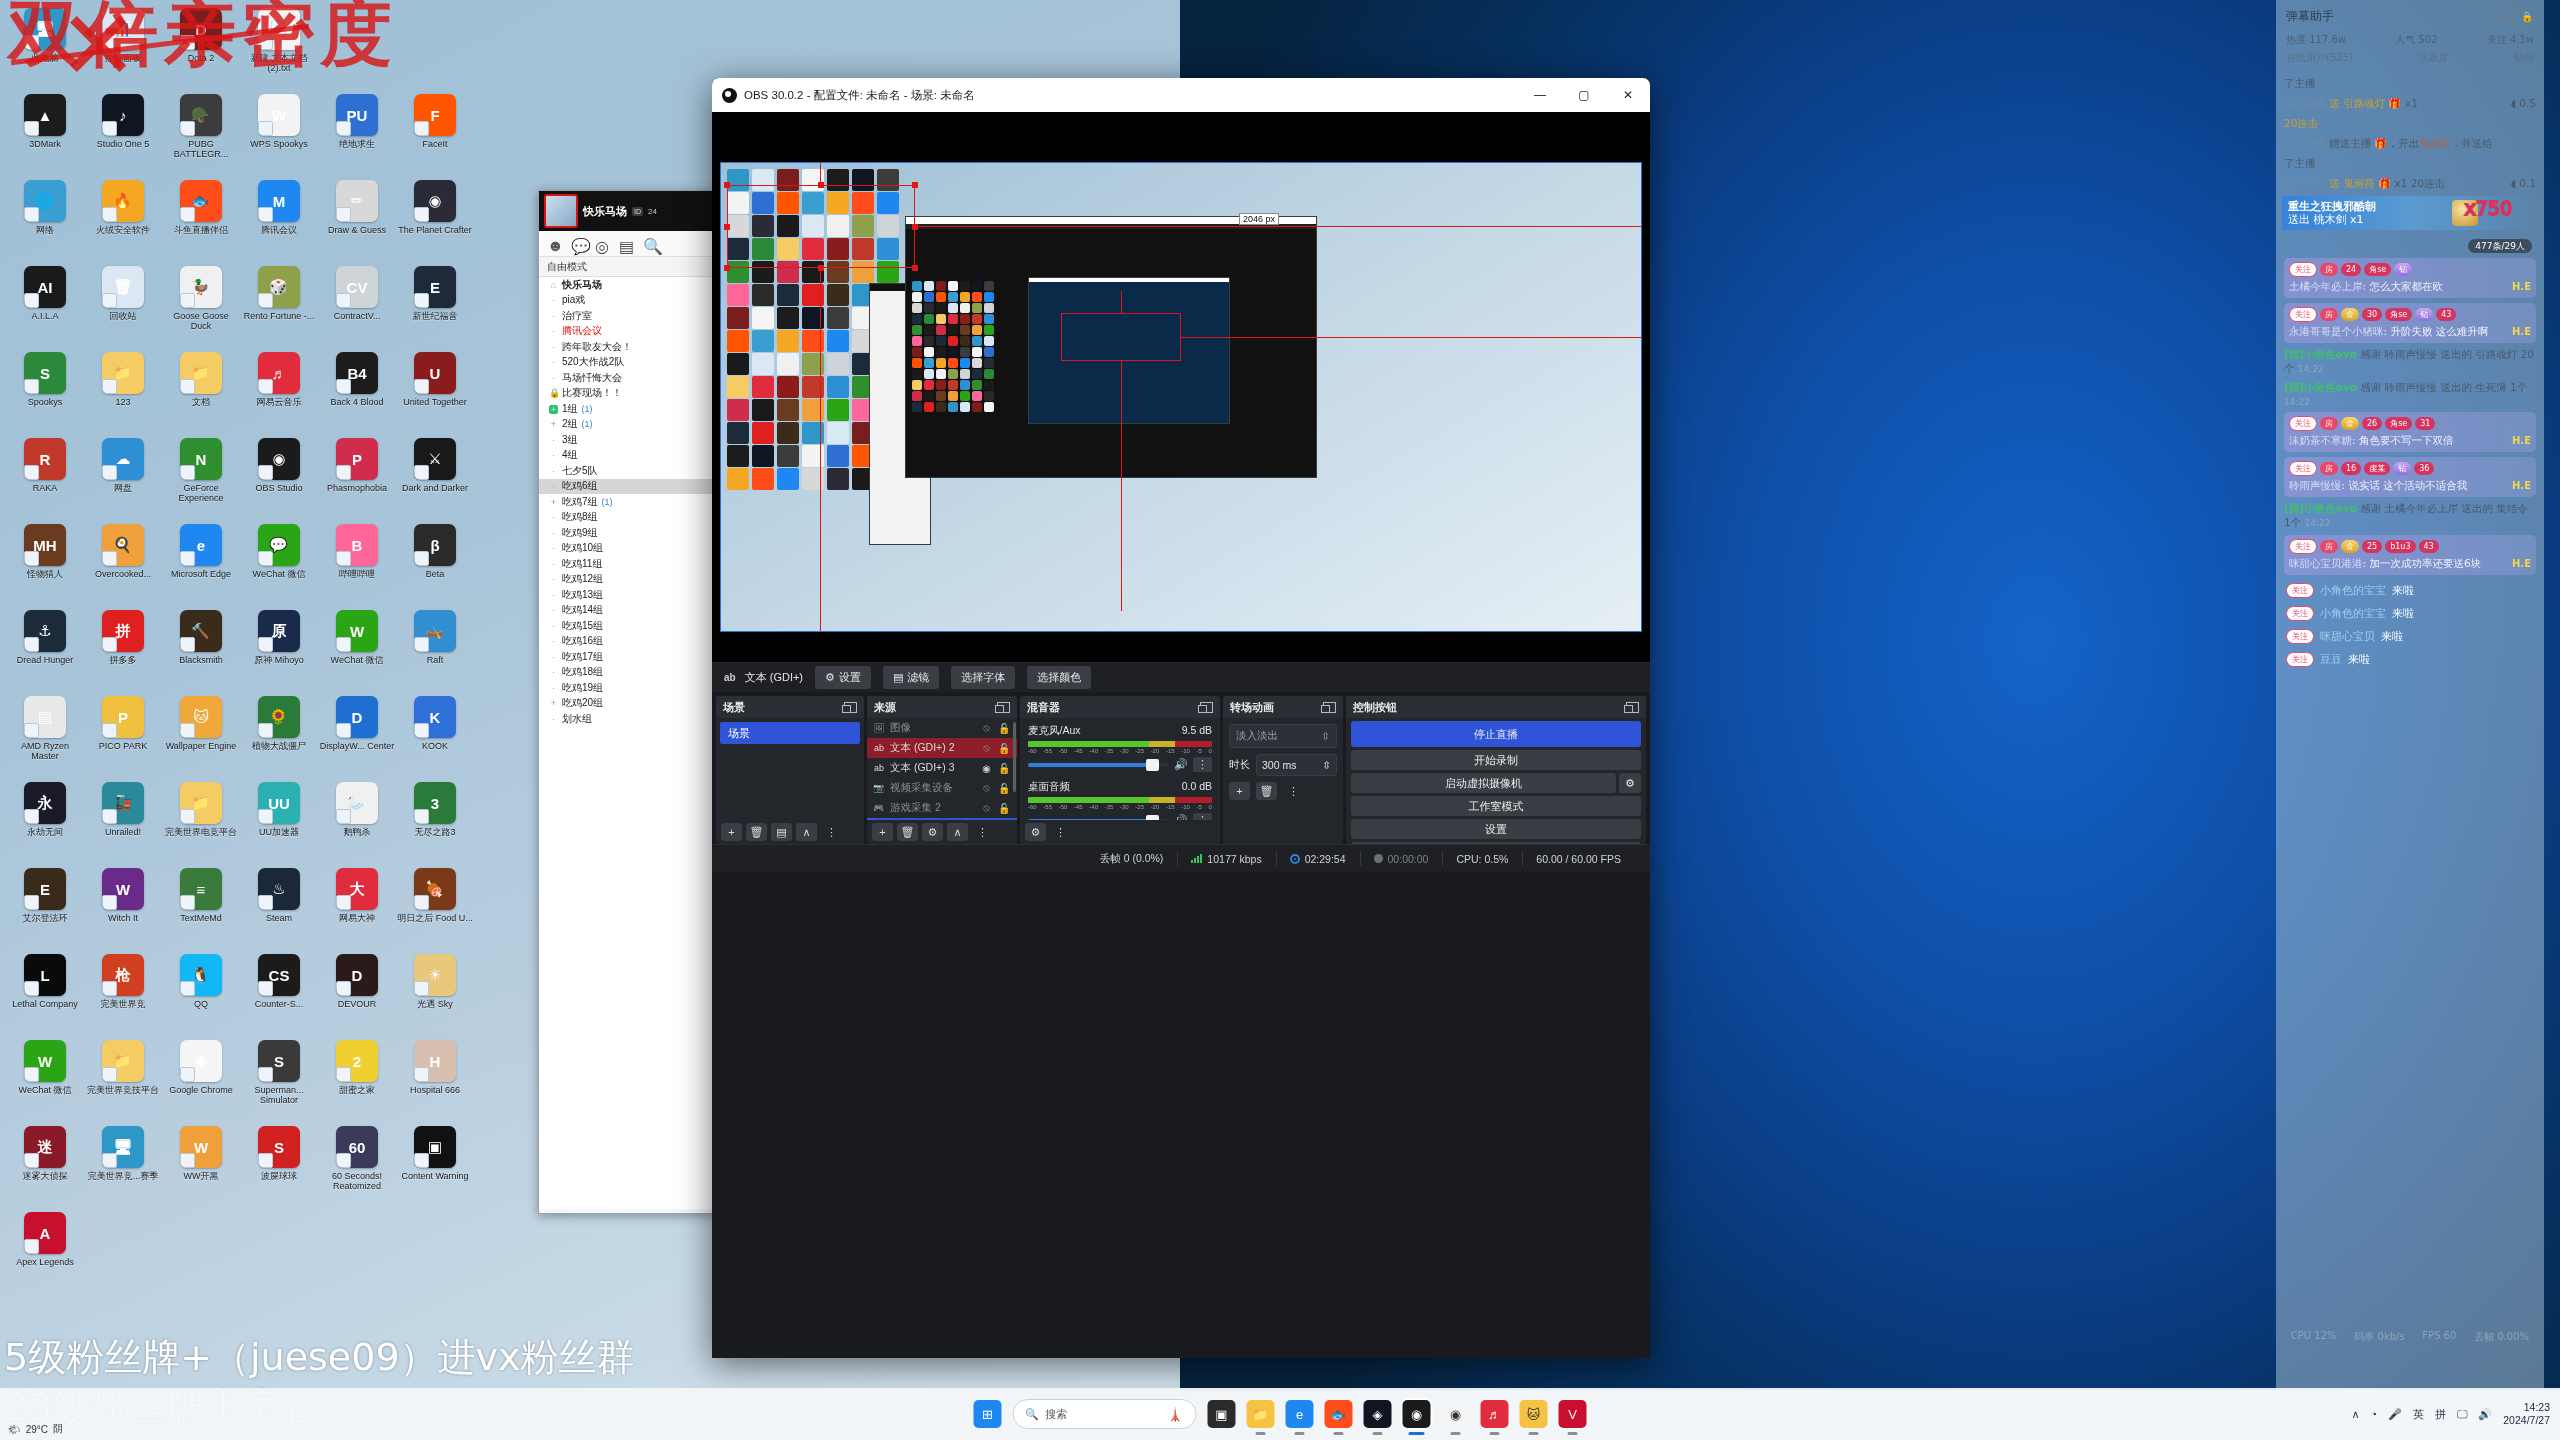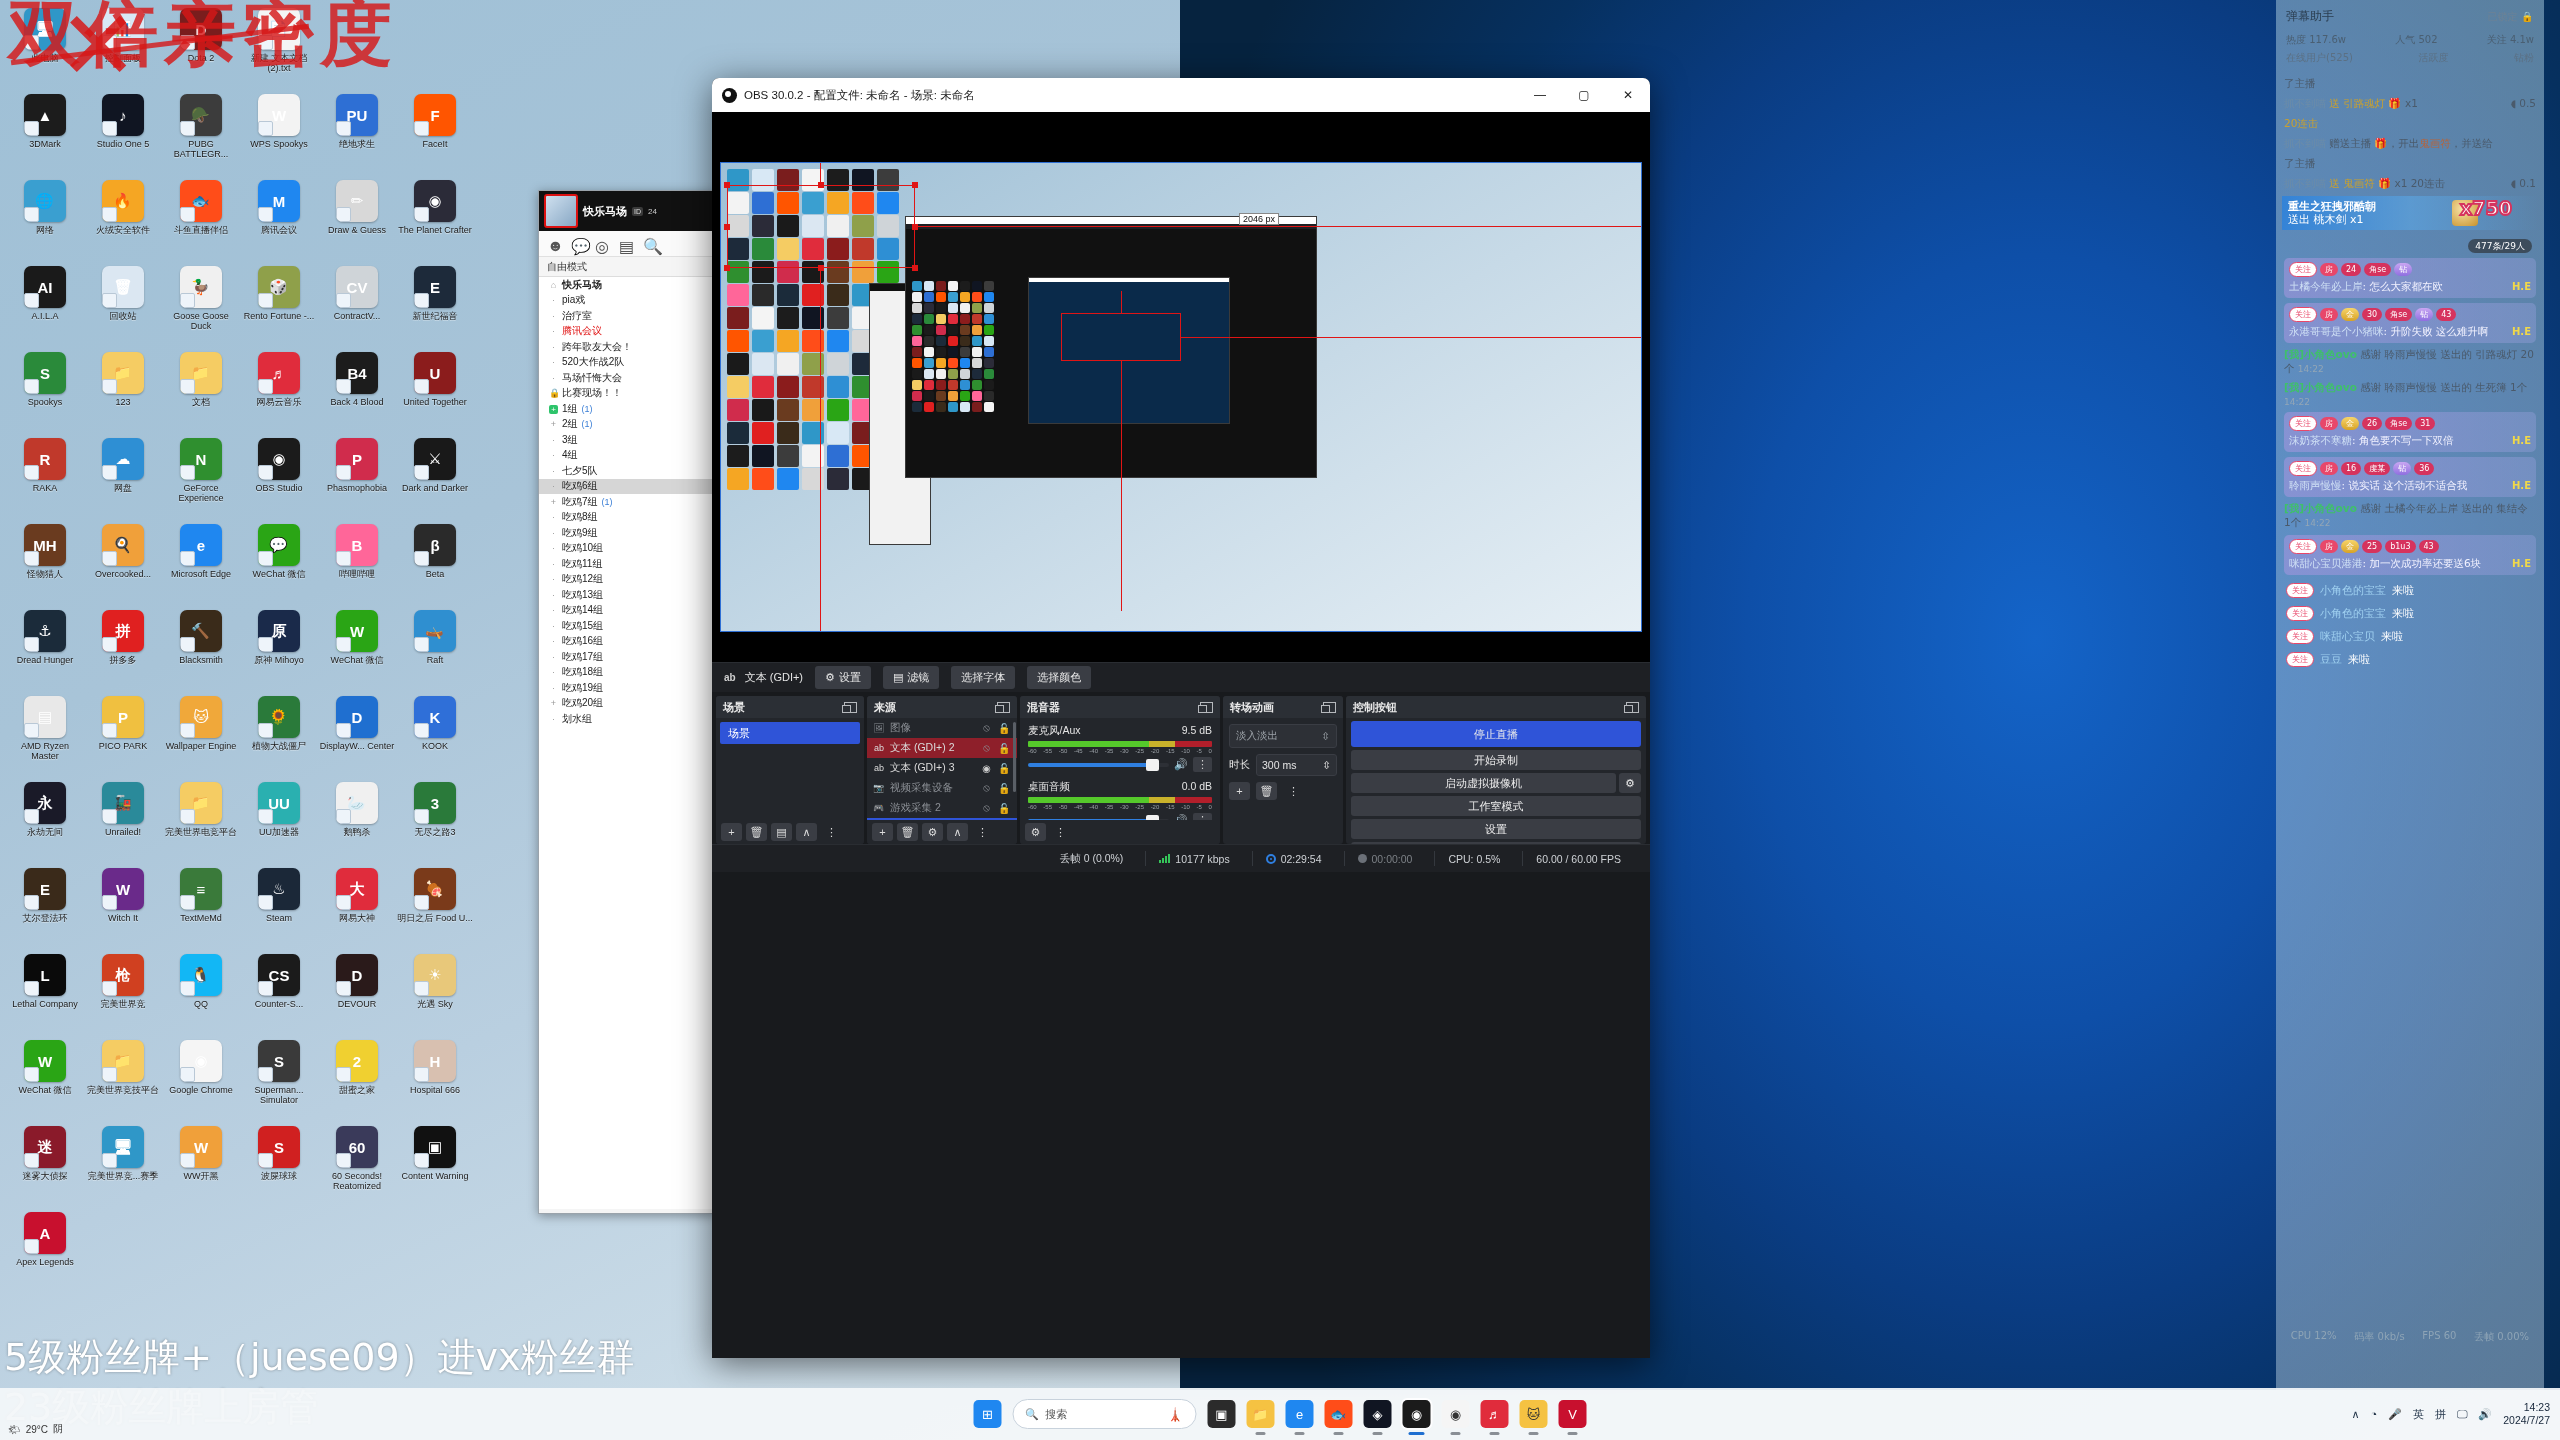--- a/index.html
+++ b/index.html
@@ -171,21 +171,21 @@
   #dock-ctrl{flex:1;}
   .cbtn{margin:3px 5px;height:20px;background:#3a3d44;border-radius:3px;color:#ececec;
     font-size:11px;display:flex;align-items:center;justify-content:center;}
   .cbtn.primary{background:#2f54d8;height:26px;}
   .cbtn-row{display:flex;align-items:center;margin:3px 5px;gap:3px;}
   .cbtn-row .cbtn{flex:1;margin:0;}
   .cgear{width:22px;height:20px;background:#3a3d44;border-radius:3px;color:#ececec;
     font-size:11px;display:flex;align-items:center;justify-content:center;}
 
   #obs-status{height:28px;background:#1e2024;display:flex;align-items:center;
-    justify-content:flex-end;gap:9px;padding-right:16px;box-sizing:border-box;
+    justify-content:flex-end;gap:1px;padding-right:16px;box-sizing:border-box;
     border-top:1px solid #2a2d32;}
   .st{font-size:10.5px;color:#cfd2d6;padding:0 13px;display:flex;align-items:center;gap:5px;
     border-left:1px solid #34383e;height:15px;}
   .st:first-child{border-left:none;}
   .st.dim{color:#7c8086;}
   .bars{display:inline-flex;align-items:flex-end;gap:1px;height:9px;}
   .bars i{width:2px;background:#35c659;display:block;}
   .dotrec{width:9px;height:9px;border-radius:50%;background:#6b7078;display:inline-block;}
   .dotlive{width:10px;height:10px;border-radius:50%;border:2px solid #2f7fe0;box-sizing:border-box;
     display:inline-block;position:relative;}
@@ -220,21 +220,21 @@
   .bdg.purple{background:linear-gradient(180deg,#c9a6f2,#8f6fe0);}
   .he{float:right;font-size:10px;color:#f0d84a;font-weight:bold;}
   .sysline{font-size:10.5px;color:#4a5a6b;margin:5px 2px;}
   .sysline .nick{color:#3fc06a;font-weight:bold;}
   .sysline .ts{color:#93a6b6;font-size:9px;}
   .joinrow{display:flex;align-items:center;gap:6px;margin:8px 4px;font-size:11px;color:#fff;}
   .gift-banner{margin:4px 0;height:34px;position:relative;
     background:linear-gradient(90deg,rgba(45,130,220,.85),rgba(90,170,235,.55),rgba(140,200,245,0));
     display:flex;align-items:center;padding-left:6px;}
   .gift-banner .gt{font-size:11px;color:#fff;font-weight:bold;line-height:13px;}
-  .gift-banner .gx{position:absolute;right:26px;top:1px;font-size:19px;font-weight:bold;
+  .gift-banner .gx{position:absolute;right:26px;top:1px;font-size:19px;font-weight:normal;
     color:#fff;-webkit-text-stroke:2px #d6335e;}
   .gift-icon{position:absolute;right:60px;top:4px;width:26px;height:26px;border-radius:4px;
     background:radial-gradient(circle at 40% 35%,#f6e3a8,#c8922c);}
   #dm-foot{position:absolute;left:0;bottom:46px;width:100%;display:flex;
     justify-content:space-around;font-size:10px;color:#8ea4b6;padding:0 6px;box-sizing:border-box;}
 
   
   #taskbar{position:absolute;left:0;bottom:0;width:2560px;height:52px;
     background:rgba(243,246,249,.94);display:flex;align-items:center;}
   #tb-left{position:absolute;left:8px;bottom:4px;display:flex;align-items:center;gap:5px;font-size:10px;color:#333;}

